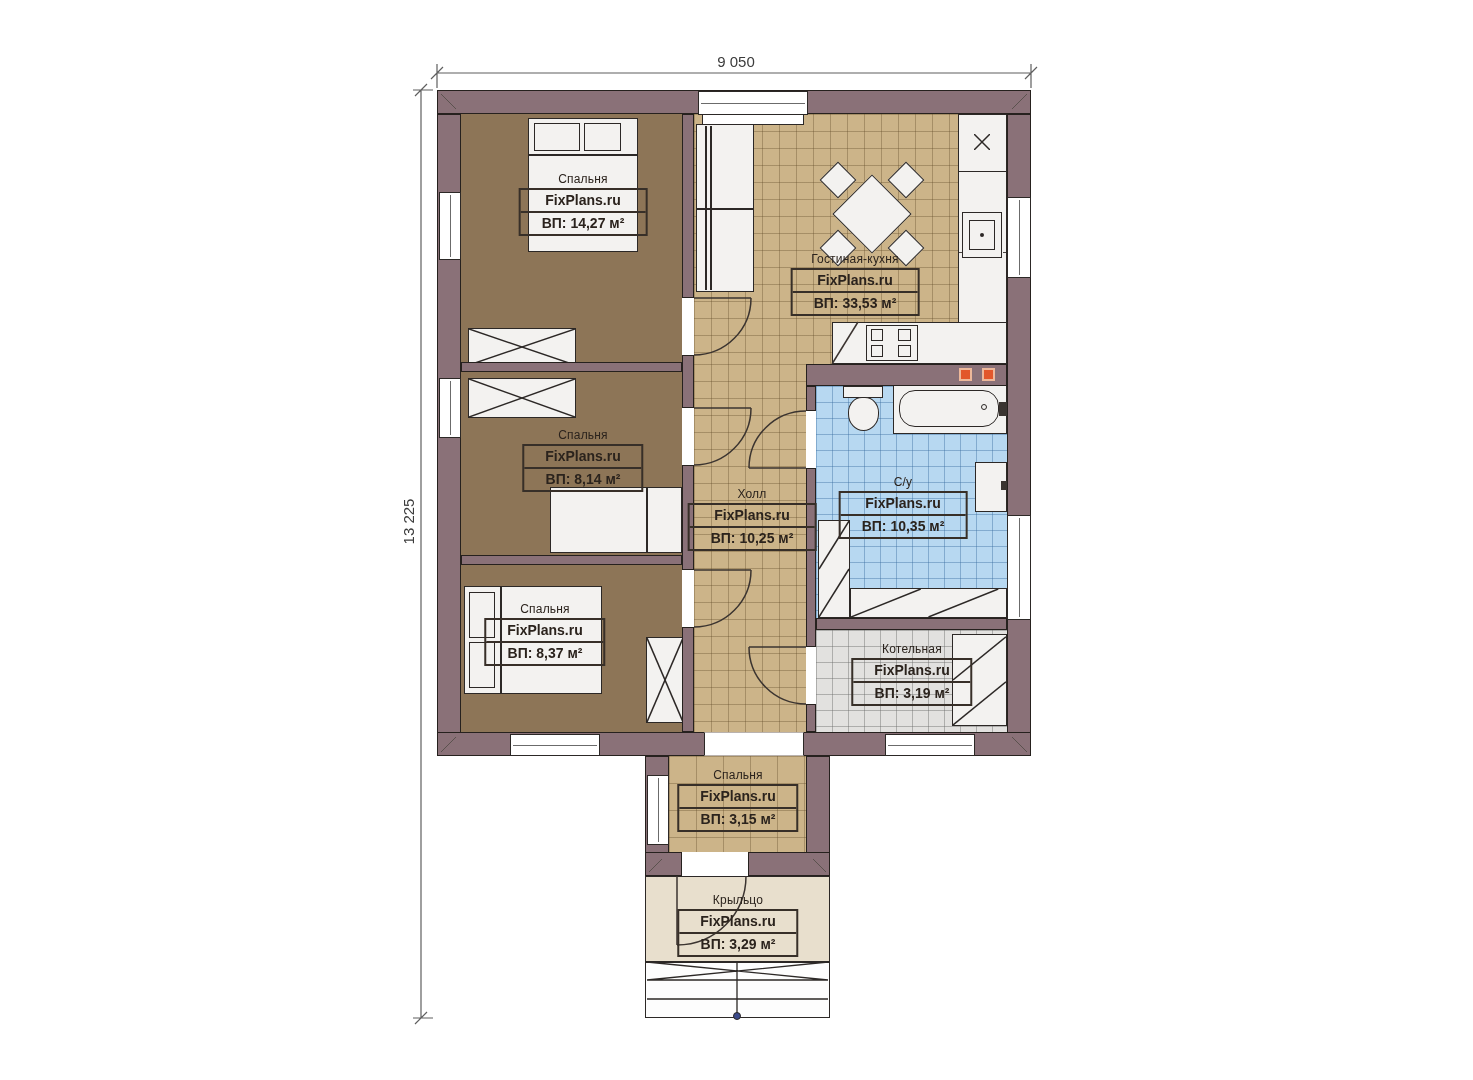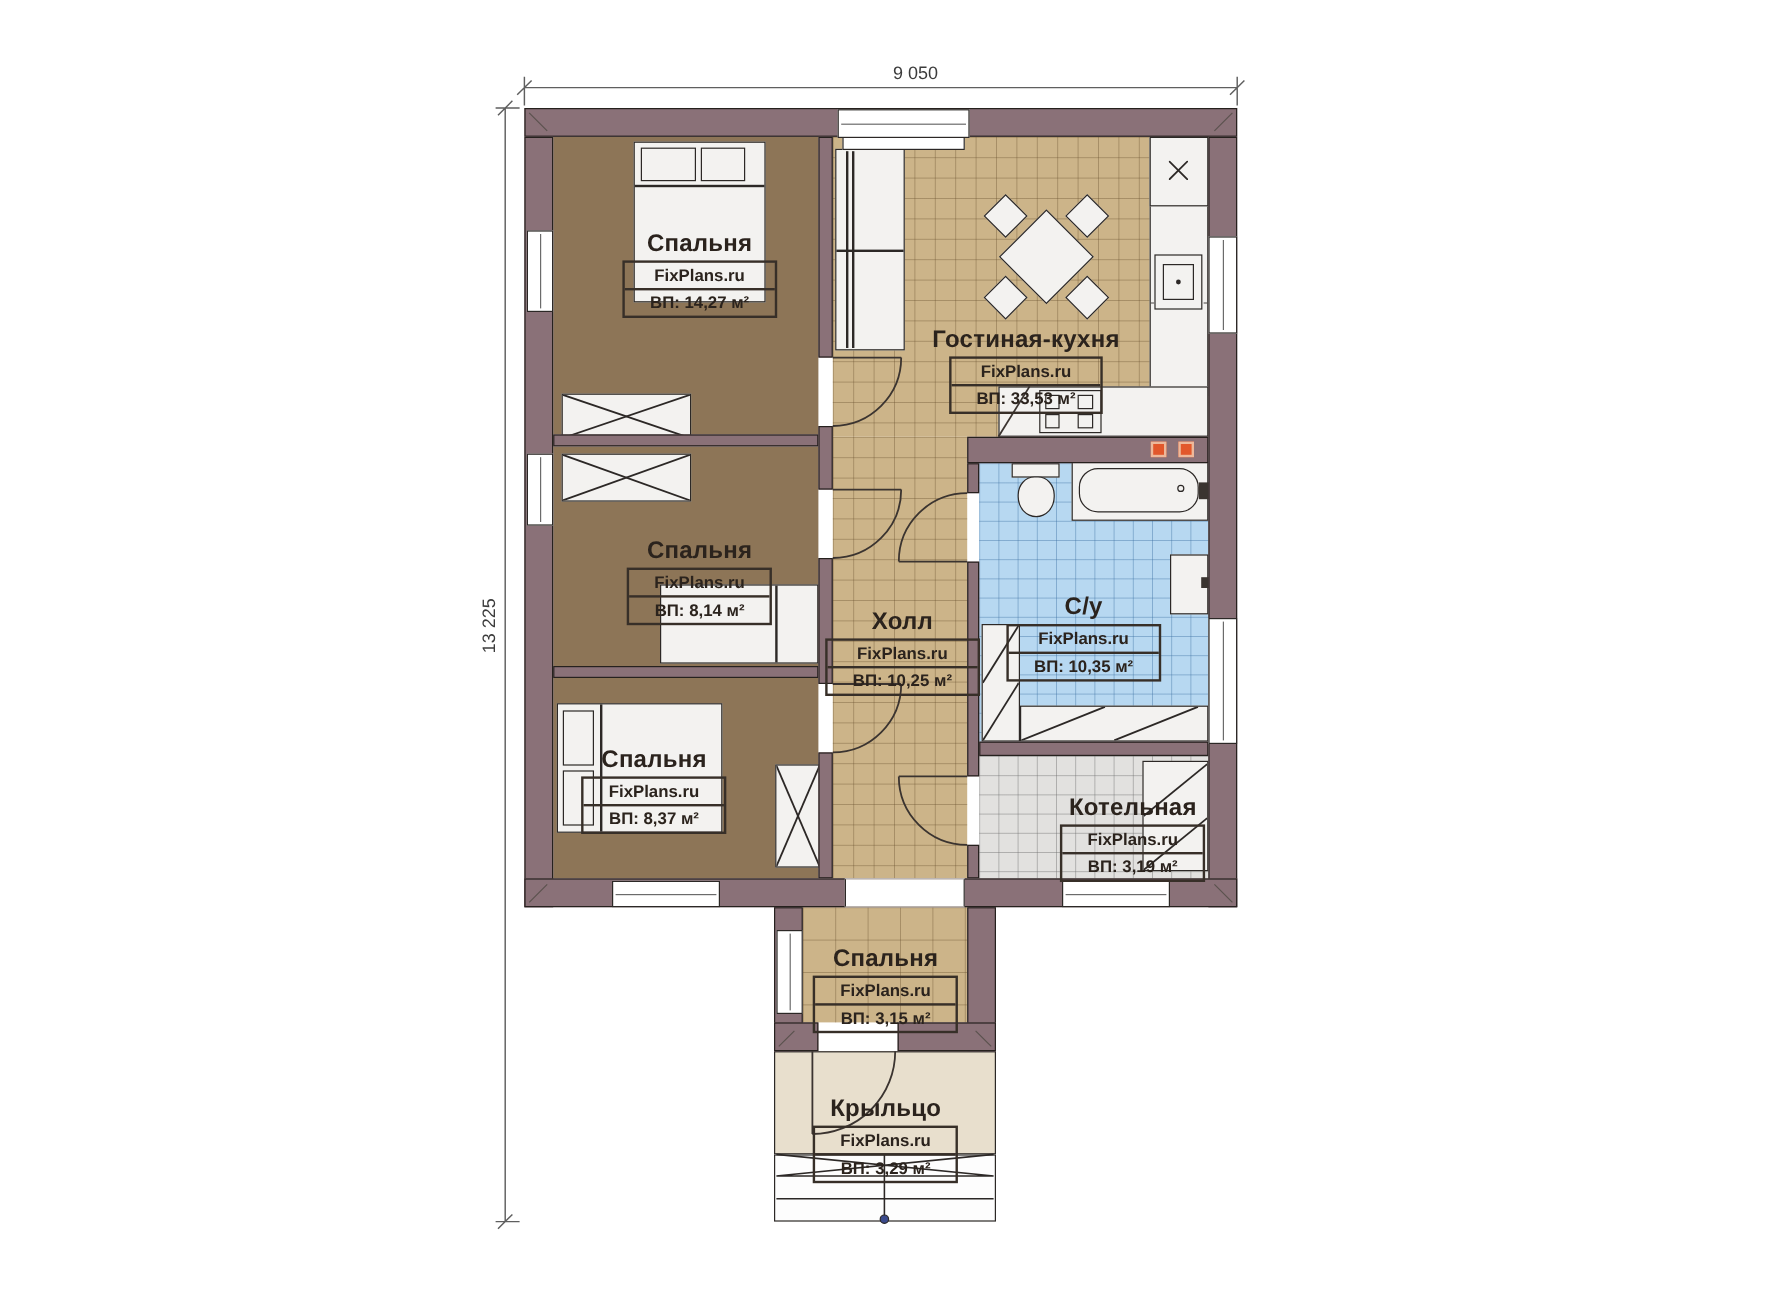--- a/index.html
+++ b/index.html
@@ -41,21 +41,21 @@
   .win{background:#ffffff;border:1.5px solid #2c2826;z-index:25;}
   .win-v::after{content:"";position:absolute;left:50%;top:2px;bottom:2px;width:1px;background:#6b6b6b;}
   .win-h::after{content:"";position:absolute;top:50%;left:2px;right:2px;height:1px;background:#6b6b6b;}
   .opening{background:#ffffff;border-left:1.5px solid #2c2826;border-right:1.5px solid #2c2826;
            border-top:1px solid #b9b2ae;border-bottom:1px solid #b9b2ae;z-index:25;}
   .sill{background:#fff;border:1px solid #2c2826;z-index:24;}
   .orange-sq{background:#e2572b;border:2px solid #edb89a;z-index:26;}
   
   .room-label{position:absolute;transform:translateX(-50%);text-align:center;
               color:#2b231d;z-index:40;white-space:nowrap;}
-  .room-name{font-weight:bold;font-size:20px;letter-spacing:.2px;margin-top:20px;}
+  .room-name{font-weight:normal;font-size:12px;letter-spacing:.2px;}
   .label-box{display:inline-block;border:2px solid #372f28;margin-top:2px;}
   .label-row{font-size:14px;font-weight:600;padding:1px 21px;line-height:1.35;}
   .label-row + .label-row{border-top:2px solid #372f28;}
   
   .dim-label{position:absolute;color:#3c3c3c;font-size:15px;z-index:40;text-align:center;}
   #svg-overlay{position:absolute;left:0;top:0;width:1473px;height:1080px;z-index:30;pointer-events:none;}
   #svg-overlay .arc{stroke:#3b3430;stroke-width:1.5;fill:none;}
   #svg-overlay .mark{stroke:#5b524e;stroke-width:1;fill:none;}
   #svg-overlay .dim{stroke:#5f5f5f;stroke-width:1.2;fill:none;}
   #svg-overlay .step-line{stroke:#2c2826;stroke-width:1.3;fill:none;}
@@ -212,21 +212,21 @@
   <g>
     <path class="step-line" d="M 647 980 L 828 980 M 647 999 L 828 999 M 647 962 L 828 980 M 647 980 L 828 962 M 737 962 L 737 1016"></path>
     <circle cx="737" cy="1016" r="3.5" fill="#3b4a8c" stroke="#2c2826" stroke-width="1"></circle>
   </g>
   <g>
     <path class="dim" d="M 437 73 L 1031 73 M 437 64 L 437 88 M 1031 64 L 1031 88 M 431 79 L 443 67 M 1025 79 L 1037 67"></path>
     <path class="dim" d="M 421 90 L 421 1018 M 413 90 L 433 90 M 413 1018 L 433 1018 M 415 96 L 427 84 M 415 1024 L 427 1012"></path>
   </g>
 </svg>
 
-<div class="dim-label" style="left:728px;top:53px;width:70px">9 050</div>
+<div class="dim-label" style="left:701px;top:53px;width:70px">9 050</div>
 <div class="dim-label" style="left:373px;top:513px;width:70px;transform:rotate(-90deg)">13 225</div>
 
 <div class="room-label" style="left:583px;top:172px">
   <div class="room-name">Спальня</div>
   <div class="label-box">
     <div class="label-row">FixPlans.ru</div>
     <div class="label-row">ВП: 14,27 м²</div>
   </div>
 </div>
 <div class="room-label" style="left:855px;top:252px">
@@ -257,21 +257,21 @@
     <div class="label-row">ВП: 10,35 м²</div>
   </div>
 </div>
 <div class="room-label" style="left:545px;top:602px">
   <div class="room-name">Спальня</div>
   <div class="label-box">
     <div class="label-row">FixPlans.ru</div>
     <div class="label-row">ВП: 8,37 м²</div>
   </div>
 </div>
-<div class="room-label" style="left:944px;top:642px">
+<div class="room-label" style="left:912px;top:642px">
   <div class="room-name">Котельная</div>
   <div class="label-box">
     <div class="label-row">FixPlans.ru</div>
     <div class="label-row">ВП: 3,19 м²</div>
   </div>
 </div>
 <div class="room-label" style="left:738px;top:768px">
   <div class="room-name">Спальня</div>
   <div class="label-box">
     <div class="label-row">FixPlans.ru</div>

